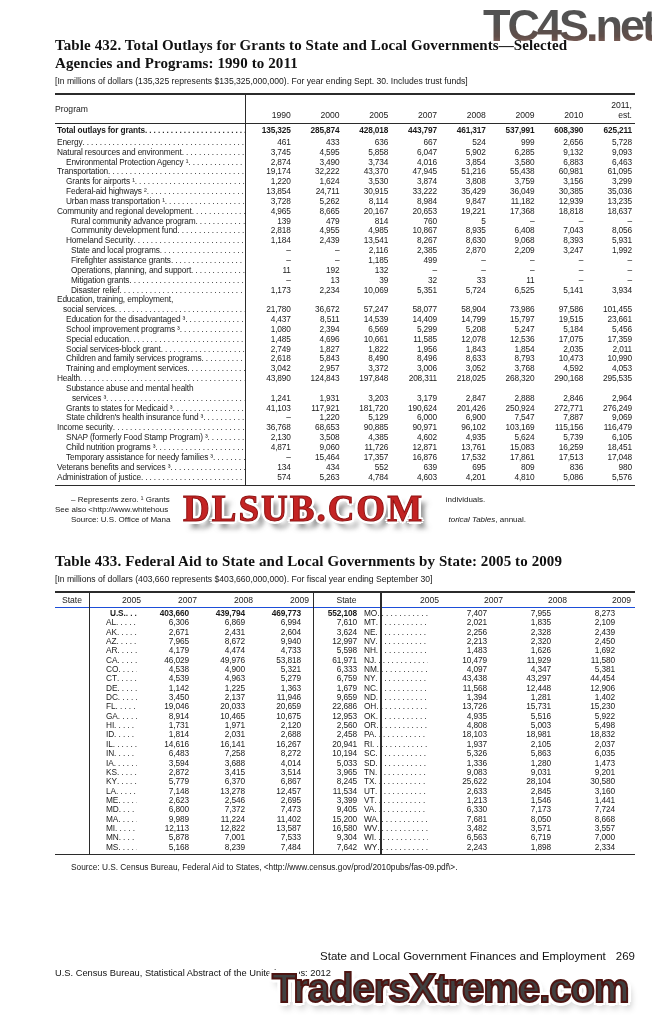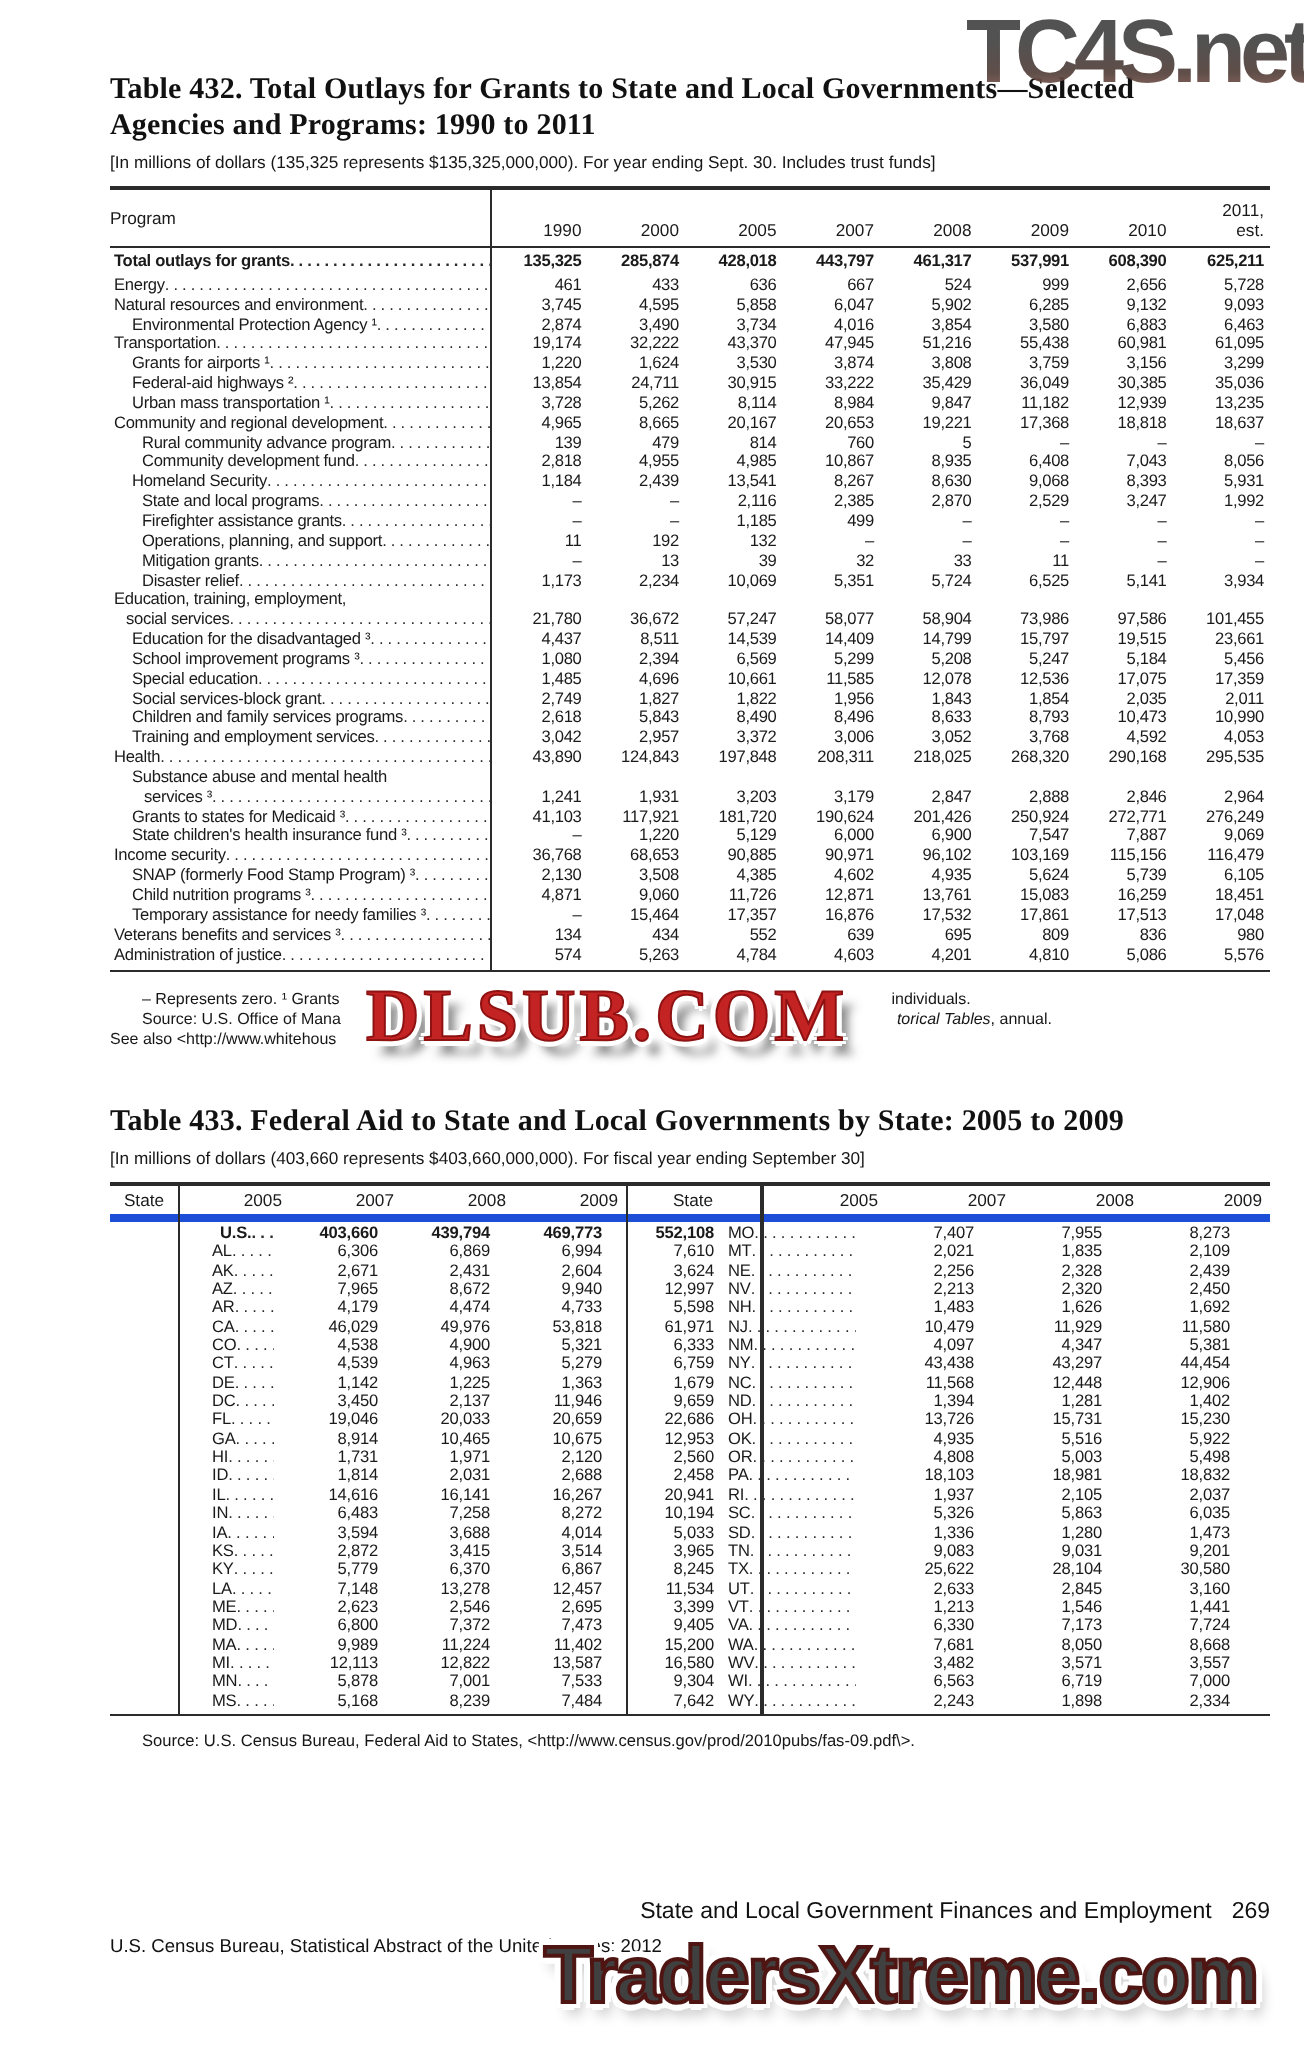--- a/index.html
+++ b/index.html
@@ -43,21 +43,21 @@
   .ital{font-style:italic;}
 
   
   #sec433{position:absolute;left:55px;top:552px;width:580px;}
   .t433{margin-top:6px;border-top:2px solid #2b2b2b;border-bottom:1.5px solid #2b2b2b;position:relative;}
   .t433 .vr{position:absolute;top:0;bottom:0;width:1px;background:#2b2b2b;}
   .t433 .vr1{left:34px;}
   .t433 .vr2{left:258px;}
   .t433 .vr3{left:325px;width:2px;}
   .t433-head,.t433-row{display:grid;grid-template-columns:34px 56px 56px 56px 56px 67px 63px 64px 64px 64px;}
-  .t433-head{border-bottom:4px solid #1d4ed8;font-size:8.6px;padding:2px 0;}
+  .t433-head{border-bottom:1px solid #1d4ed8;font-size:8.6px;padding:2px 0;}
   .t433-head .th-state{text-align:center;}
   .t433-head .th-yr{text-align:right;padding-right:4px;}
   .t433-body{padding:1px 0 2px;}
   .t433-row{font-size:8.3px;line-height:9.35px;letter-spacing:-.1px;margin-left:48px;}
   .st-cell{display:flex;min-width:0;padding-left:3px;}
   .st-cell.us{font-weight:bold;padding-left:7px;}
   .t433-num{text-align:right;padding-right:4px;white-space:nowrap;}
   .t433-num.b{font-weight:bold;}
   .t433-src{margin-top:7px;font-size:8.3px;padding-left:16px;color:#161616;}
 
@@ -308,21 +308,21 @@
               <div class="lbl-last">
                 <span class="lbl-txt">State and local programs</span>
                 <span class="dots"></span>
               </div>
             </div>
             <div class="t432-num">–</div>
             <div class="t432-num">–</div>
             <div class="t432-num">2,116</div>
             <div class="t432-num">2,385</div>
             <div class="t432-num">2,870</div>
-            <div class="t432-num">2,529</div>
+            <div class="t432-num">2,209</div>
             <div class="t432-num">3,247</div>
             <div class="t432-num">1,992</div>
           </div>
           <div class="t432-row">
             <div class="t432-label ind2">
               <div class="lbl-last">
                 <span class="lbl-txt">Firefighter assistance grants</span>
                 <span class="dots"></span>
               </div>
             </div>
@@ -656,22 +656,22 @@
             <div class="t432-num">4,810</div>
             <div class="t432-num">5,086</div>
             <div class="t432-num">5,576</div>
           </div>
         </div>
     </div>
   </div>
 
   <div id="fnotes">
     <div class="fn-line fn-ind"><span>– Represents zero. ¹ Grants</span><span class="fn-gap1"></span><span>individuals.</span></div>
+    <div class="fn-line"><span>See also &lt;http://www.whitehous</span></div>
     <div class="fn-line fn-ind"><span>Source: U.S. Office of Mana</span><span class="fn-gap2"></span><span class="ital">torical Tables</span><span>, annual.</span></div>
-    <div class="fn-line"><span>See also &lt;http://www.whitehous</span></div>
   </div>
 
   <div id="sec433">
     <div class="tbl-title">Table 433. Federal Aid to State and Local Governments by State: 2005 to 2009</div>
     <div class="tbl-note">[In millions of dollars (403,660 represents $403,660,000,000). For fiscal year ending September 30]</div>
     <div class="t433">
       <div class="vr vr1"></div>
       <div class="vr vr2"></div>
       <div class="vr vr3"></div>
       <div class="t433-head">

